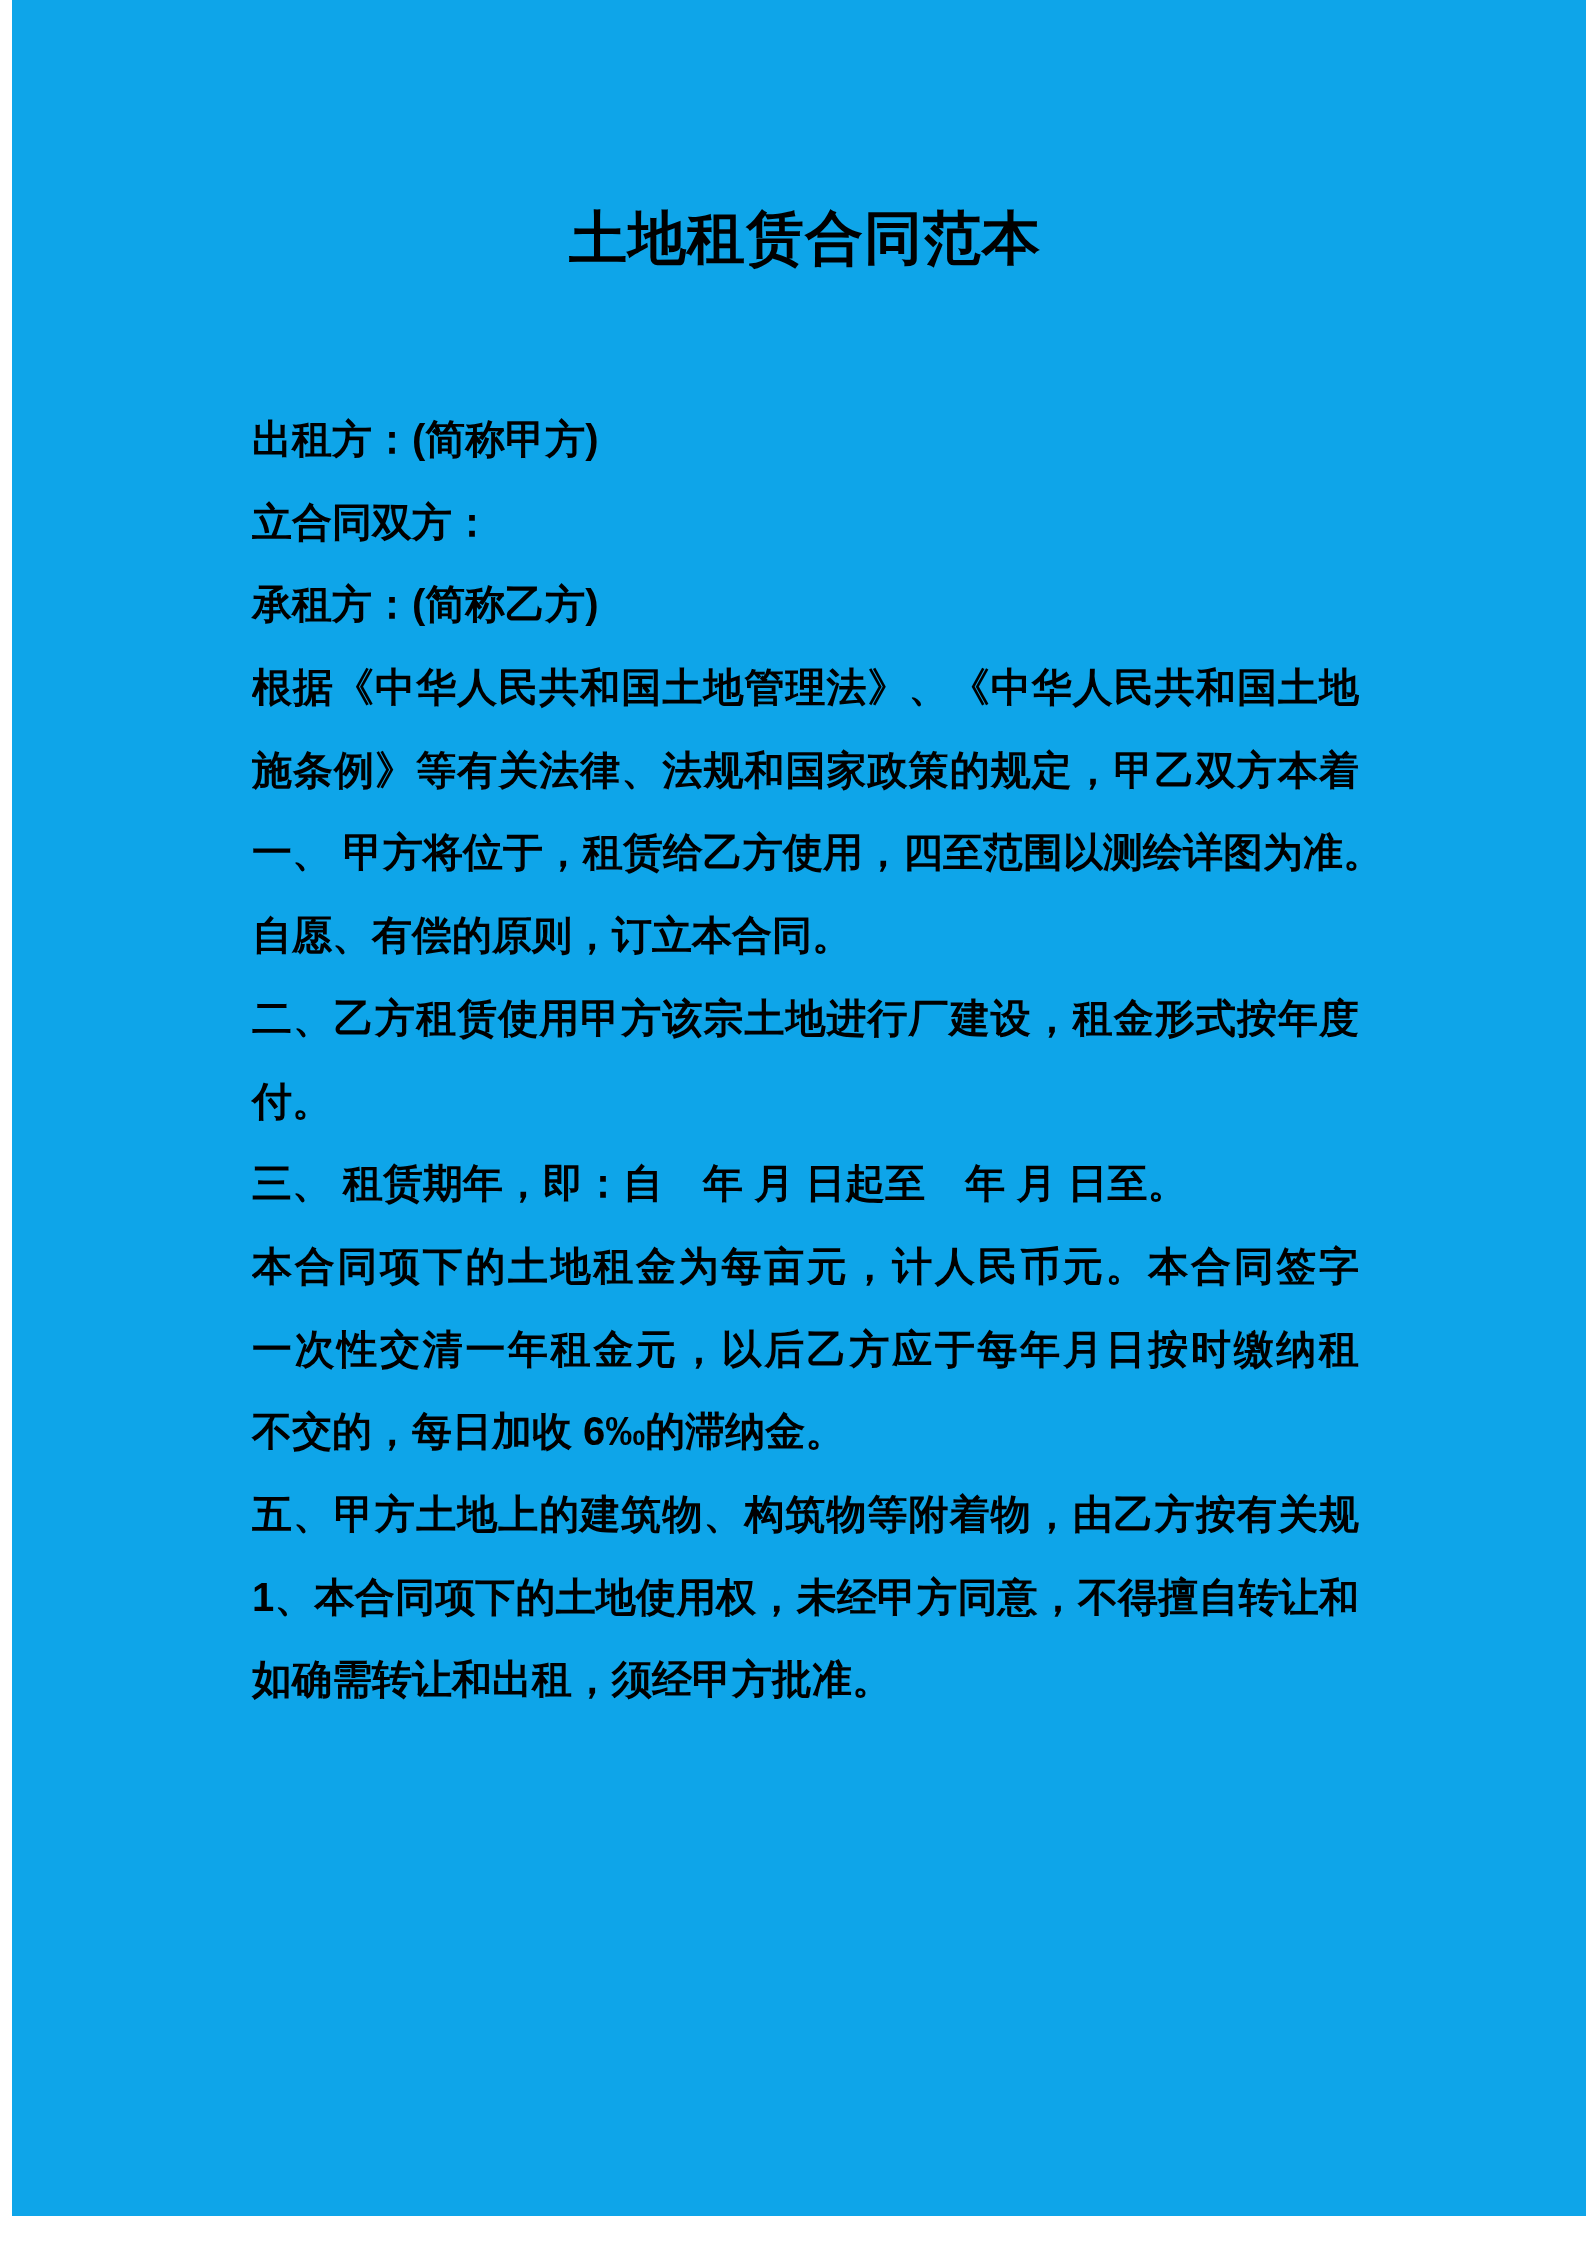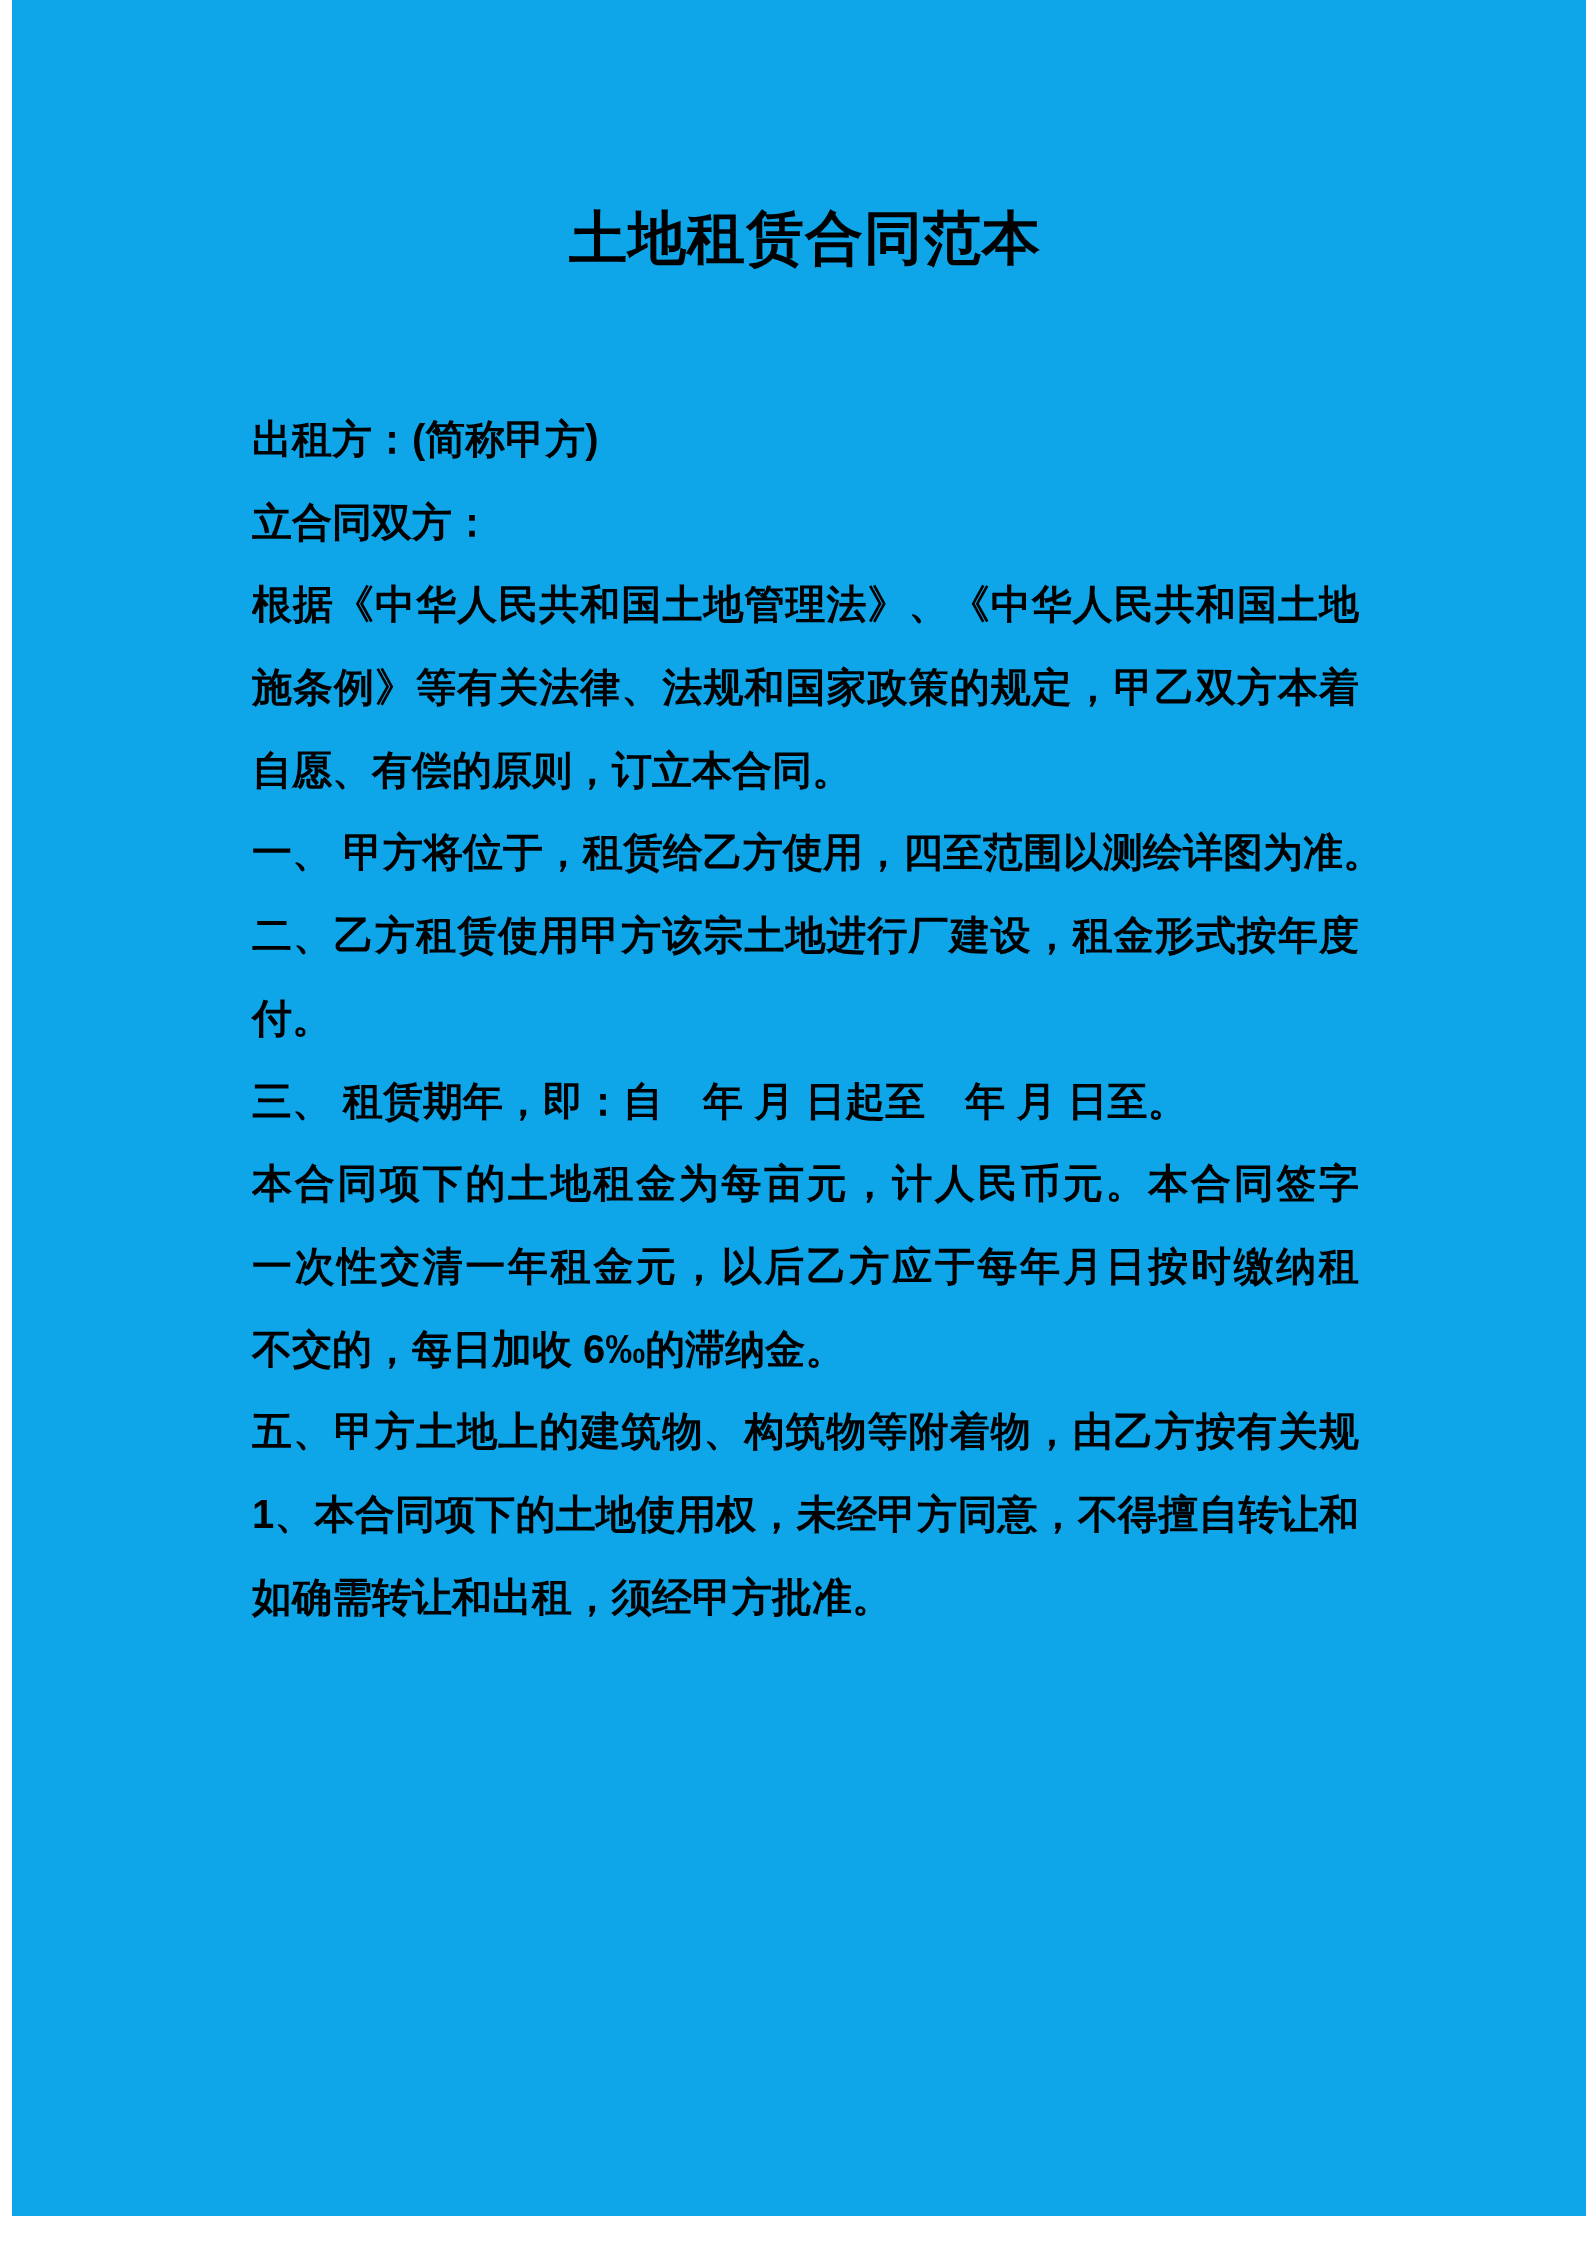--- a/index.html
+++ b/index.html
@@ -55,24 +55,25 @@
 </head>
 <body>
 
 <div class="page">
 
   <div class="doc-title">土地租赁合同范本</div>
 
   <div class="contract-body">
     <div class="line">出租方：(简称甲方)</div>
     <div class="line">立合同双方：</div>
+    <div class="line">承租方：(简称乙方)</div>
     <div class="line justify">根据《中华人民共和国土地管理法》、《中华人民共和国土地管理法实</div>
     <div class="line justify">施条例》等有关法律、法规和国家政策的规定，甲乙双方本着平等、</div>
+    <div class="line">一、 甲方将位于，租赁给乙方使用，四至范围以测绘详图为准。</div>
     <div class="line">自愿、有偿的原则，订立本合同。</div>
-    <div class="line">一、 甲方将位于，租赁给乙方使用，四至范围以测绘详图为准。</div>
     <div class="line justify">二、乙方租赁使用甲方该宗土地进行厂建设，租金形式按年度定时支</div>
     <div class="line">付。</div>
     <div class="line">三、 租赁期年，即：自　年 月 日起至　年 月 日至。</div>
     <div class="line justify">本合同项下的土地租金为每亩元，计人民币元。本合同签字后，乙方</div>
     <div class="line justify">一次性交清一年租金元，以后乙方应于每年月日按时缴纳租金，逾期</div>
     <div class="line">不交的，每日加收 6‰的滞纳金。</div>
     <div class="line justify">五、甲方土地上的建筑物、构筑物等附着物，由乙方按有关规定给予</div>
     <div class="line justify">1、本合同项下的土地使用权，未经甲方同意，不得擅自转让和出租。</div>
     <div class="line">如确需转让和出租，须经甲方批准。</div>
   </div>

